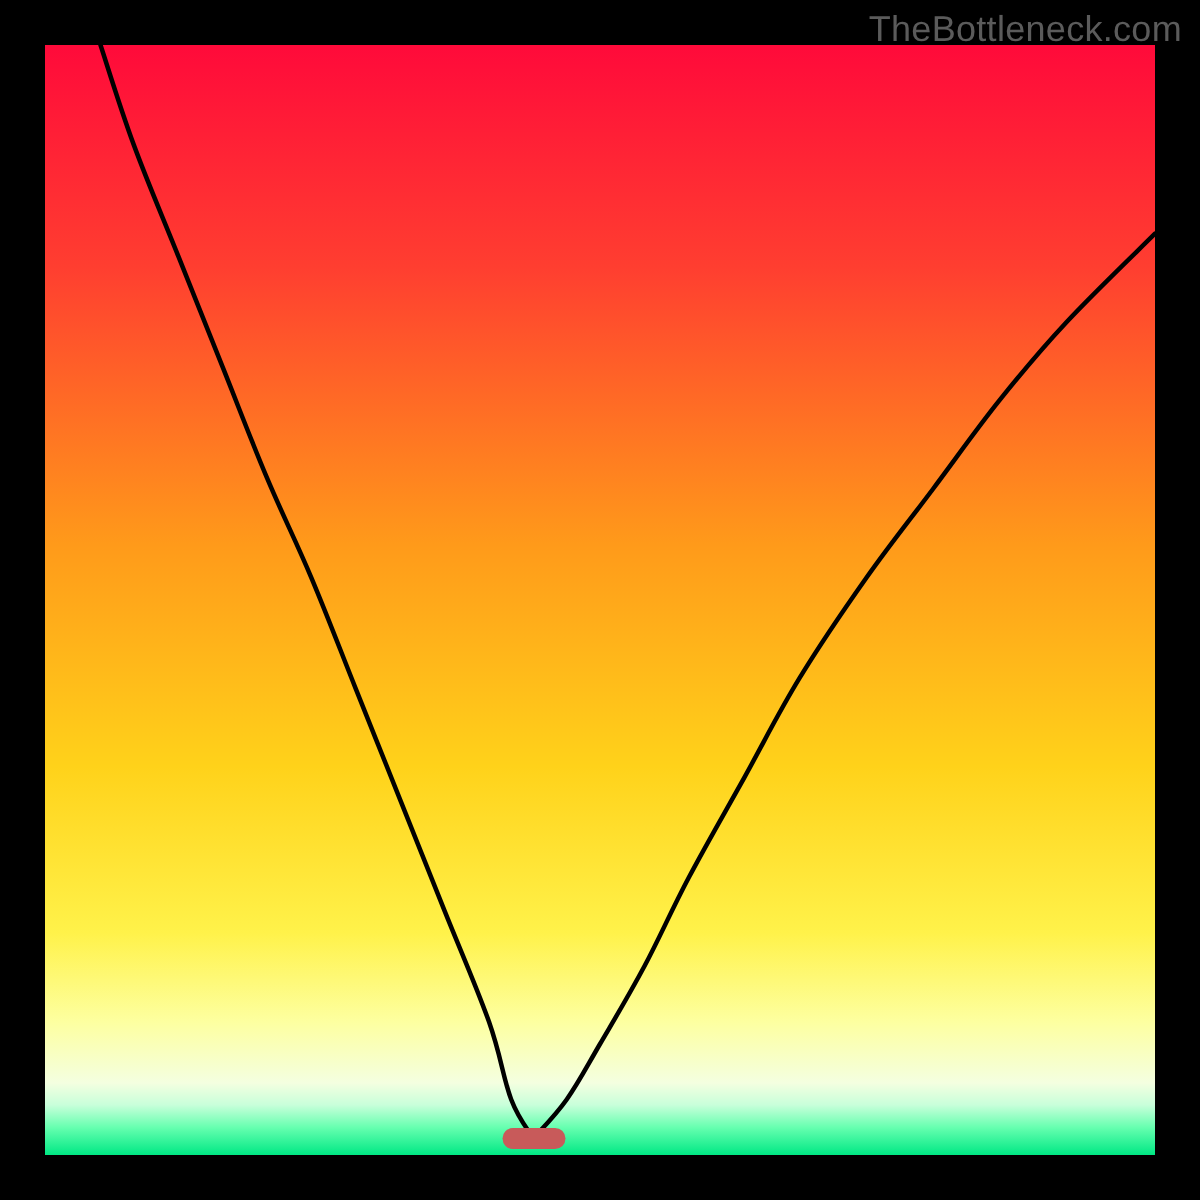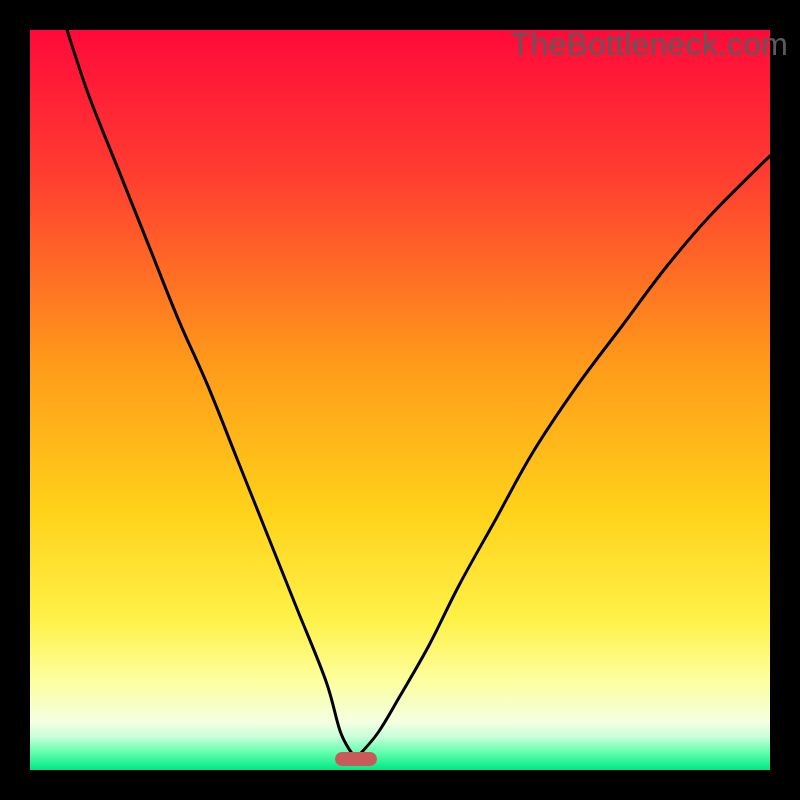--- a/index.html
+++ b/index.html
@@ -38,25 +38,24 @@
     left: 0;
     top: 0;
     width: 740px;
     height: 740px;
   }
   .watermark {
     position: absolute;
     top: 6px;
     right: 12px;
     font-family: Arial, Helvetica, sans-serif;
-    font-size: 32px;
+    font-size: 24px;
     color: #5b5b5b;
     letter-spacing: 0.2px;
     user-select: none;
-    margin-top: 20px;
   }
   .marker {
     position: absolute;
     width: 42px;
     height: 14px;
     border-radius: 7px;
     transform: translate(-50%, -50%);
   }
 </style>
 </head>

